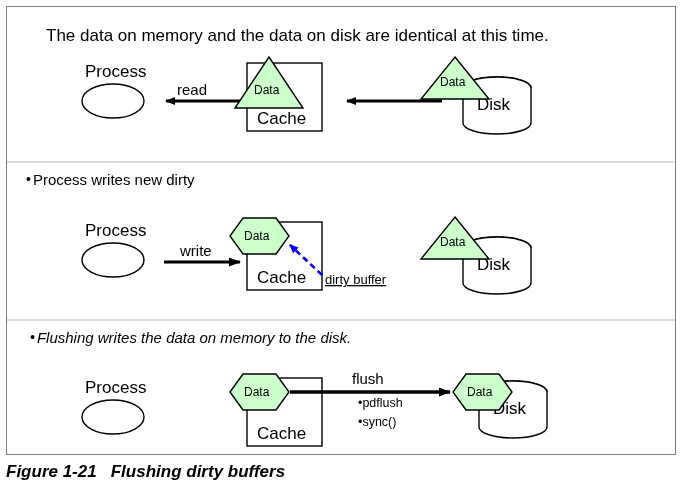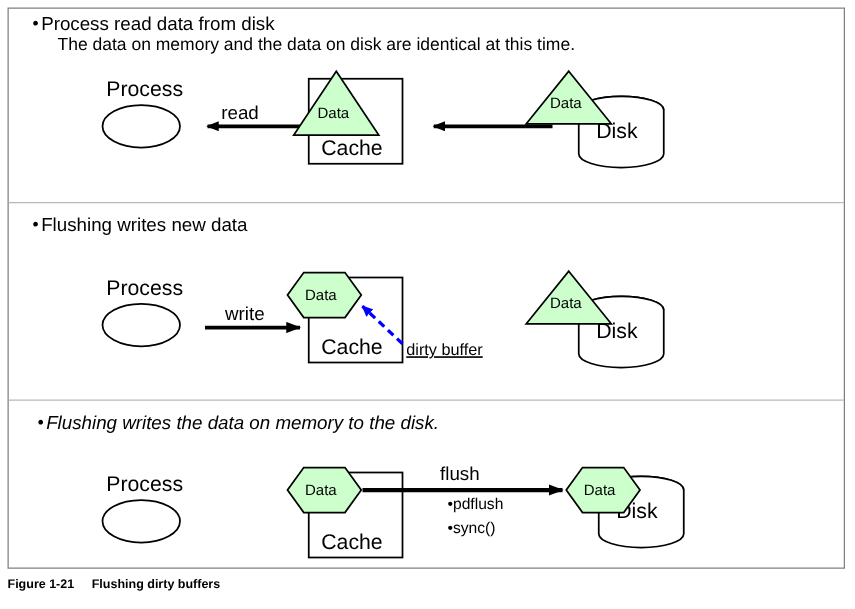--- a/index.html
+++ b/index.html
@@ -38,29 +38,30 @@
     white-space: nowrap;
     letter-spacing: 0px;
   }
   .bullet-head .dot {
     font-size: 14px;
     vertical-align: 1px;
     margin-right: 2px;
   }
   .sub-line {
     position: absolute;
-    font-size: 14px;
+    font-size: 17px;
     line-height: 13px;
     white-space: nowrap;
   }
   .caption {
     position: absolute;
     left: 6px;
     top: 462px;
-    font-size: 10px;
+    font-size: 17px;
+    font-style: italic;
     font-weight: bold;
     white-space: nowrap;
   }
   .caption .cap-gap { display: inline-block; width: 14px; }
 
   svg.layer {
     position: absolute;
     left: 0; top: 0;
     width: 684px;
     height: 487px;
@@ -74,27 +75,24 @@
   .lbl-small { font-size: 12.5px; fill: #000; }
   .lbl-dirty { font-size: 13px; fill: #000; text-decoration: underline; }
 </style>
 </head>
 <body>
 
 <div id="figure-root">
 
   <div class="frame"></div>
 
-  <div class="bullet-head" style="left:26px; top:10px;">
-    <span class="dot">•</span><span>Process read data from disk</span>
-  </div>
   <div class="sub-line" style="left:46px; top:29px;">The data on memory and the data on disk are identical at this time.</div>
 
   <div class="bullet-head" style="left:26px; top:171px;">
-    <span class="dot">•</span><span>Flushing writes new data</span>
+    <span class="dot">•</span><span>Process writes new dirty</span>
   </div>
 
   <div class="bullet-head" style="left:30px; top:329px;font-style:italic;">
     <span class="dot">•</span><span>Flushing writes the data on memory to the disk.</span>
   </div>
 
   <div class="caption">
     <span>Figure 1-21</span><span class="cap-gap"></span><span>Flushing dirty buffers</span>
   </div>
 

